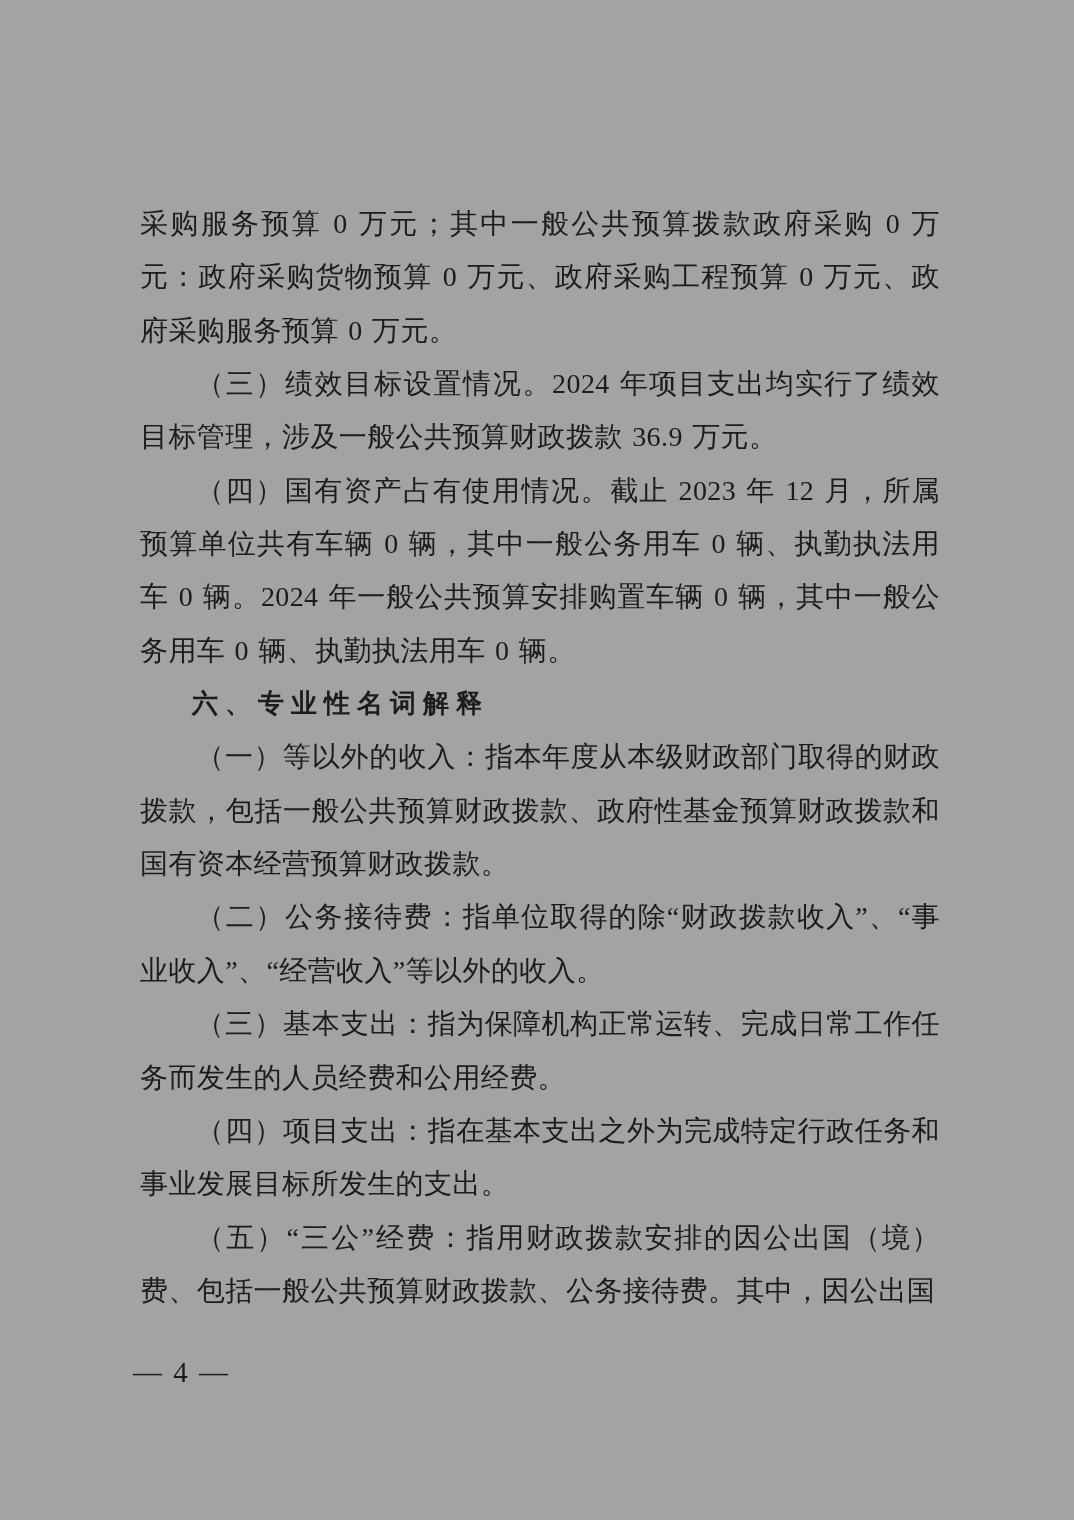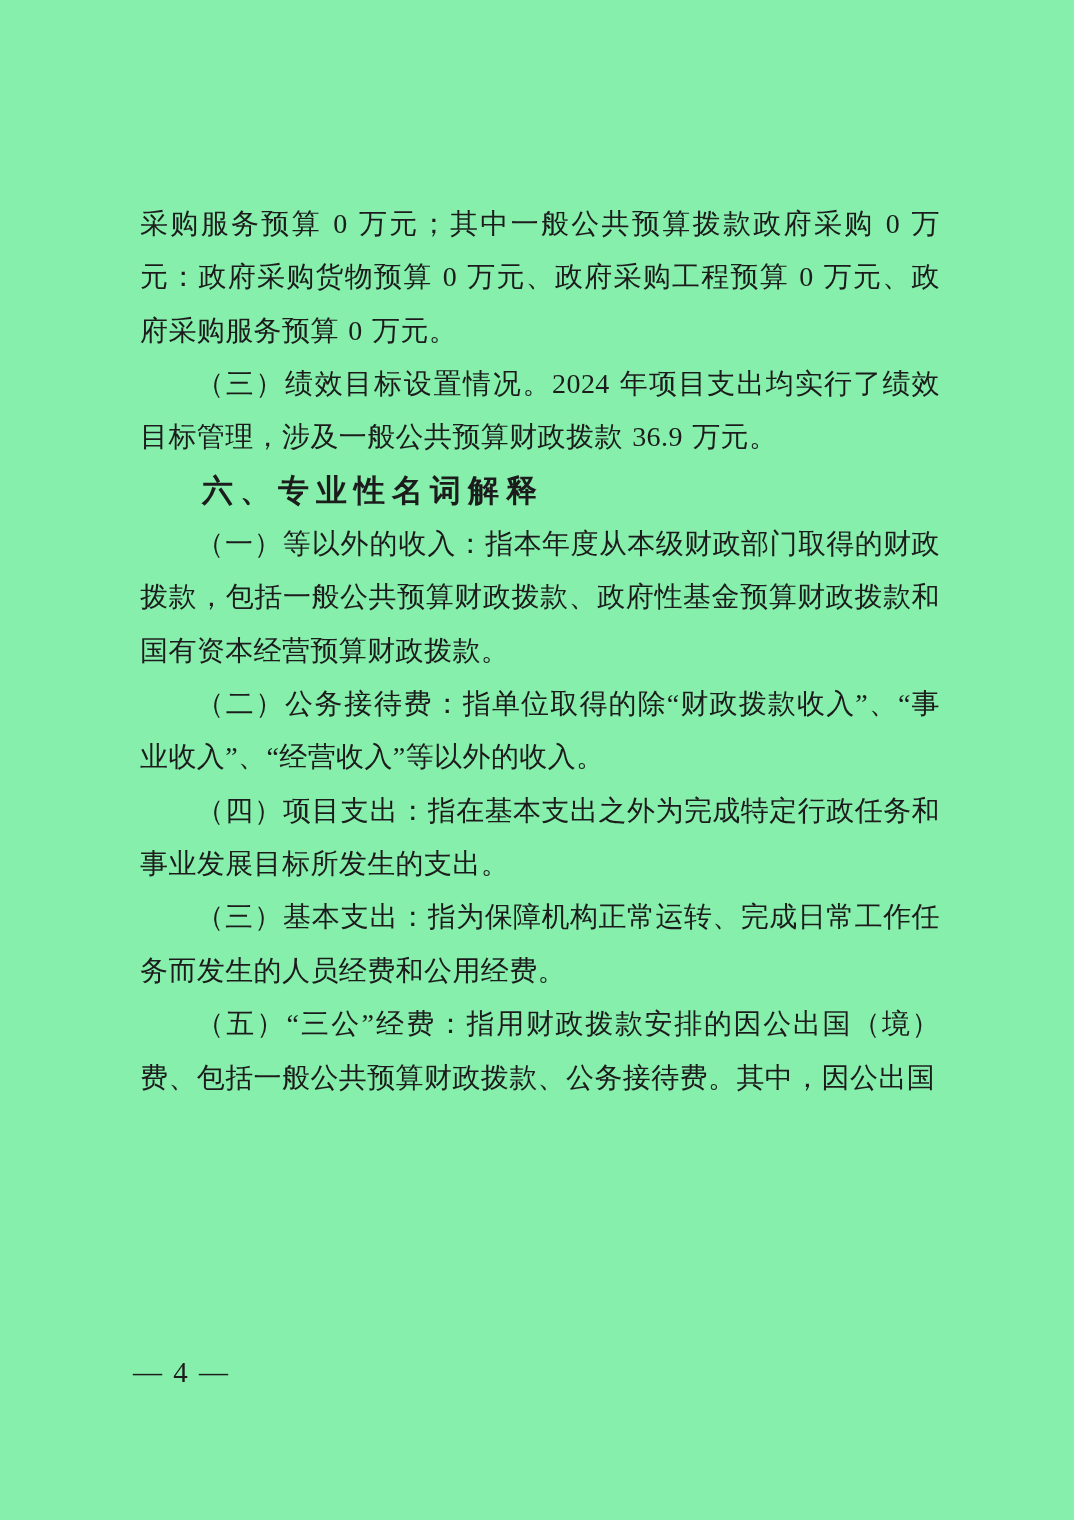--- a/index.html
+++ b/index.html
@@ -4,21 +4,21 @@
 <style>
   html, body {
     margin: 0;
     padding: 0;
     background: #ffffff;
   }
   .page {
     position: relative;
     width: 1074px;
     height: 1520px;
-    background: #86efac;
+    background: #a3a3a3;
     overflow: hidden;
     font-family: "Liberation Serif", "DejaVu Serif", serif;
     color: #1c1c1c;
   }
   .content {
     position: absolute;
     left: 140px;
     top: 197px;
     width: 800px;
     font-size: 28px;
@@ -35,21 +35,21 @@
   .para.no-indent {
     text-indent: 0;
   }
   .lead {
     font-weight: normal;
     letter-spacing: 0.9px;
   }
   .para.heading {
     font-family: "Liberation Sans", "DejaVu Sans", sans-serif;
     font-weight: bold;
-    font-size: 31px;
+    font-size: 26px;
     letter-spacing: 7px;
   }
   .footer {
     position: absolute;
     left: 133px;
     top: 1356px;
     font-size: 29px;
     letter-spacing: 2px;
     color: #1c1c1c;
   }
@@ -57,29 +57,30 @@
 </head>
 <body>
 
 <div class="page">
   <div class="content">
 
     <p class="para no-indent"><span>采购服务预算 0 万元；其中一般公共预算拨款政府采购 0 万元：政府采购货物预算 0 万元、政府采购工程预算 0 万元、政府采购服务预算 0 万元。</span></p>
 
     <p class="para"><span class="lead">（三）绩效目标设置情况。</span><span>2024 年项目支出均实行了绩效目标管理，涉及一般公共预算财政拨款 36.9 万元。</span></p>
 
+    <p class="para"><span class="lead">（四）国有资产占有使用情况。</span><span>截止 2023 年 12 月，所属预算单位共有车辆 0 辆，其中一般公务用车 0 辆、执勤执法用车 0 辆。2024 年一般公共预算安排购置车辆 0 辆，其中一般公务用车 0 辆、执勤执法用车 0 辆。</span></p>
 
     <p class="para heading"><span>六、专业性名词解释</span></p>
 
     <p class="para"><span class="lead">（一）等以外的收入：</span><span>指本年度从本级财政部门取得的财政拨款，包括一般公共预算财政拨款、政府性基金预算财政拨款和国有资本经营预算财政拨款。</span></p>
 
     <p class="para"><span class="lead">（二）公务接待费：</span><span>指单位取得的除“财政拨款收入”、“事业收入”、“经营收入”等以外的收入。</span></p>
 
+    <p class="para"><span class="lead">（三）基本支出：</span><span>指为保障机构正常运转、完成日常工作任务而发生的人员经费和公用经费。</span></p>
+
     <p class="para"><span class="lead">（四）项目支出：</span><span>指在基本支出之外为完成特定行政任务和事业发展目标所发生的支出。</span></p>
-
-    <p class="para"><span class="lead">（三）基本支出：</span><span>指为保障机构正常运转、完成日常工作任务而发生的人员经费和公用经费。</span></p>
 
     <p class="para"><span class="lead">（五）“三公”经费：</span><span>指用财政拨款安排的因公出国（境）费、包括一般公共预算财政拨款、公务接待费。其中，因公出国</span></p>
 
   </div>
 
   <div class="footer">— 4 —</div>
 </div>
 
 </body></html>

